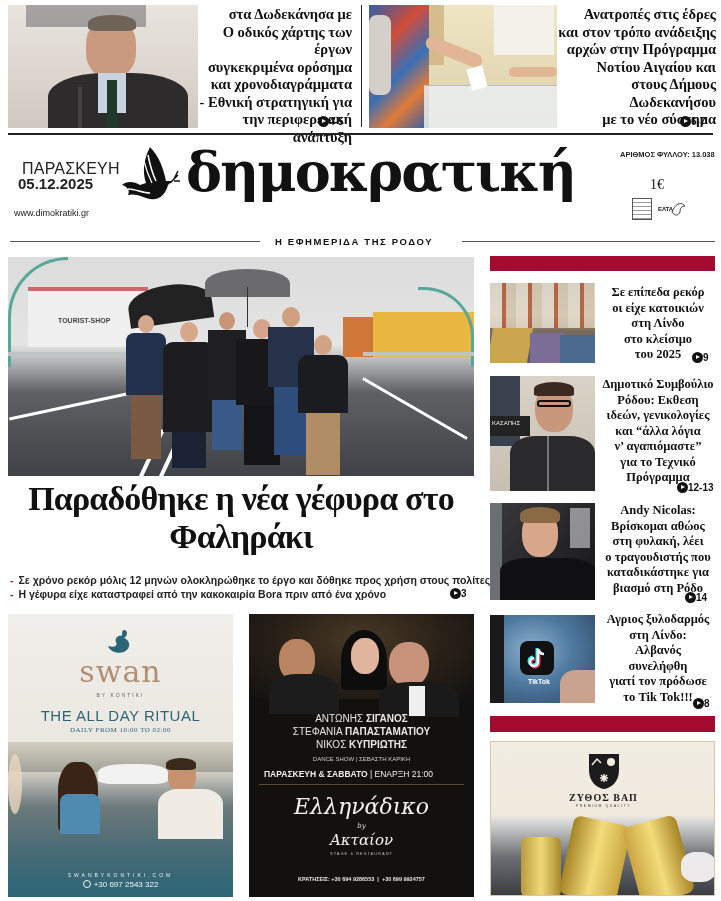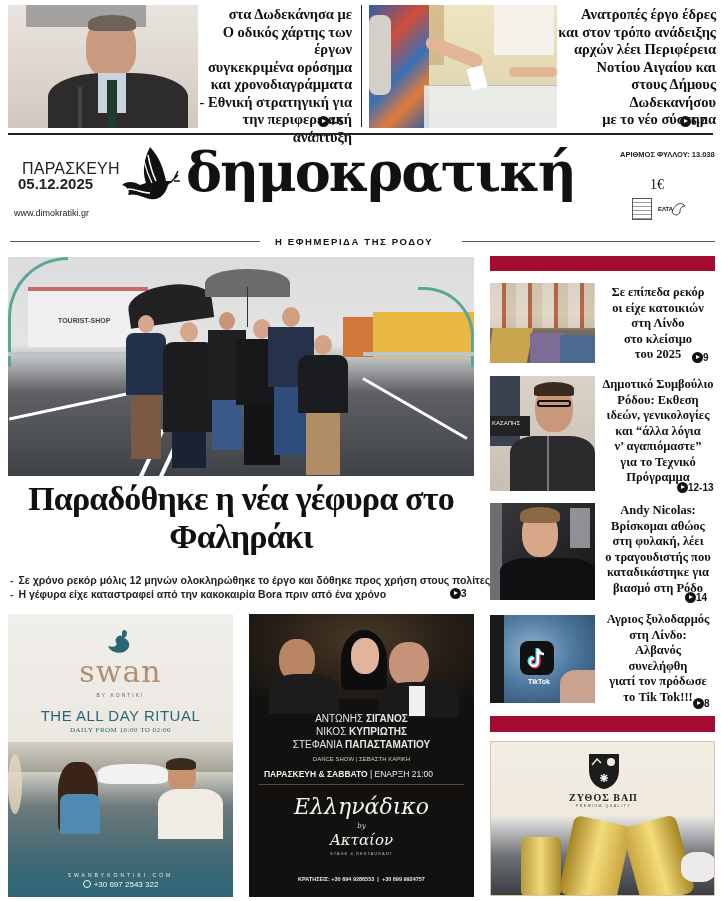--- a/index.html
+++ b/index.html
@@ -79,23 +79,23 @@
     <div class="abs" style="left:0;top:0;width:60px;height:123px;background:linear-gradient(135deg,#2f5fa8 0%,#d14c3a 30%,#3a6fb5 55%,#e07a3a 75%,#2f5fa8 100%);"></div>
     <div class="abs" style="left:0;top:10px;width:22px;height:80px;border-radius:8px;background:#d4d0c9;"></div>
 
     <div class="abs" style="left:55px;top:40px;width:60px;height:14px;border-radius:7px;background:#e3b597;transform:rotate(22deg);"></div>
 
     <div class="abs" style="left:55px;top:80px;width:133px;height:43px;background:rgba(235,238,240,.85);border-top:1px solid #bbb;"></div>
     <div class="abs" style="left:100px;top:62px;width:16px;height:22px;background:#fff;transform:rotate(-15deg);"></div>
     <div class="abs" style="left:140px;top:62px;width:48px;height:10px;border-radius:5px;background:#e2b593;"></div>
   </div>
   <div class="teaser-text" style="left:550px;top:6px;width:166px;">
-    <div>Ανατροπές έργο έδρες</div>
+    <div>Ανατροπές στις έδρες</div>
     <div>και στον τρόπο ανάδειξης</div>
-    <div>αρχών λέει Περιφέρεια</div>
+    <div>αρχών στην Πρόγραμμα</div>
     <div>Νοτίου Αιγαίου και</div>
     <div>στους Δήμους Δωδεκανήσου</div>
     <div>με το νέο σύστημα</div>
   </div>
   <div class="pageref" style="left:680px;top:116px;">
     <span class="dot"></span>
     <span>6-7</span>
   </div>
 </div>
 
@@ -342,22 +342,22 @@
   <div class="abs" style="left:20px;top:60px;width:70px;height:40px;border-radius:40% 40% 0 0;background:#1c1c1c;"></div>
   <div class="abs" style="left:100px;top:20px;width:30px;height:40px;border-radius:45%;background:#e1b49e;"></div>
   <div class="abs" style="left:92px;top:16px;width:46px;height:60px;border-radius:50% 50% 10% 10%;background:#0e0d0e;z-index:0;"></div>
   <div class="abs" style="left:102px;top:24px;width:28px;height:36px;border-radius:45%;background:#e1b49e;"></div>
   <div class="abs" style="left:140px;top:28px;width:40px;height:44px;border-radius:45%;background:#c6937a;"></div>
   <div class="abs" style="left:130px;top:68px;width:80px;height:35px;border-radius:40% 40% 0 0;background:#1a1a1a;"></div>
   <div class="abs" style="left:160px;top:72px;width:16px;height:30px;background:#f0f0f0;"></div>
 
   <div class="abs" style="left:0;top:98px;width:225px;text-align:center;font-size:10px;line-height:13px;color:#e8e6e2;">
     <div><span>ΑΝΤΩΝΗΣ</span> <b>ΣΙΓΑΝΟΣ</b></div>
+    <div><span>ΣΤΕΦΑΝΙΑ</span> <b>ΠΑΠΑΣΤΑΜΑΤΙΟΥ</b></div>
     <div><span>ΝΙΚΟΣ</span> <b>ΚΥΠΡΙΩΤΗΣ</b></div>
-    <div><span>ΣΤΕΦΑΝΙΑ</span> <b>ΠΑΠΑΣΤΑΜΑΤΙΟΥ</b></div>
   </div>
   <div class="abs" style="left:0;top:142px;width:225px;text-align:center;font-size:6px;color:#cfcac2;">DANCE SHOW | ΣΕΒΑΣΤΗ ΚΑΡΙΚΗ</div>
   <div class="abs" style="left:0;top:155px;width:199px;text-align:center;font-size:8.5px;color:#f0eee9;">
     <b>ΠΑΡΑΣΚΕΥΗ &amp; ΣΑΒΒΑΤΟ</b> | <span>ΕΝΑΡΞΗ 21:00</span>
   </div>
   <div class="abs" style="left:10px;top:170px;width:205px;height:1px;background:#5a4a30;"></div>
   <div class="abs" style="left:0;top:180px;width:225px;text-align:center;font-family:'DejaVu Serif',serif;font-style:italic;font-size:22px;color:#f4f2ee;">Ελληνάδικο</div>
   <div class="abs" style="left:0;top:208px;width:225px;text-align:center;font-family:'DejaVu Serif',serif;font-style:italic;font-size:7px;color:#ddd;">by</div>
   <div class="abs" style="left:0;top:217px;width:225px;text-align:center;font-family:'DejaVu Serif',serif;font-style:italic;font-size:15px;color:#f4f2ee;">Ακταίον</div>
   <div class="abs" style="left:0;top:237px;width:225px;text-align:center;font-size:4px;letter-spacing:1px;color:#bbb;">STAGE &amp; RESTAURANT</div>

